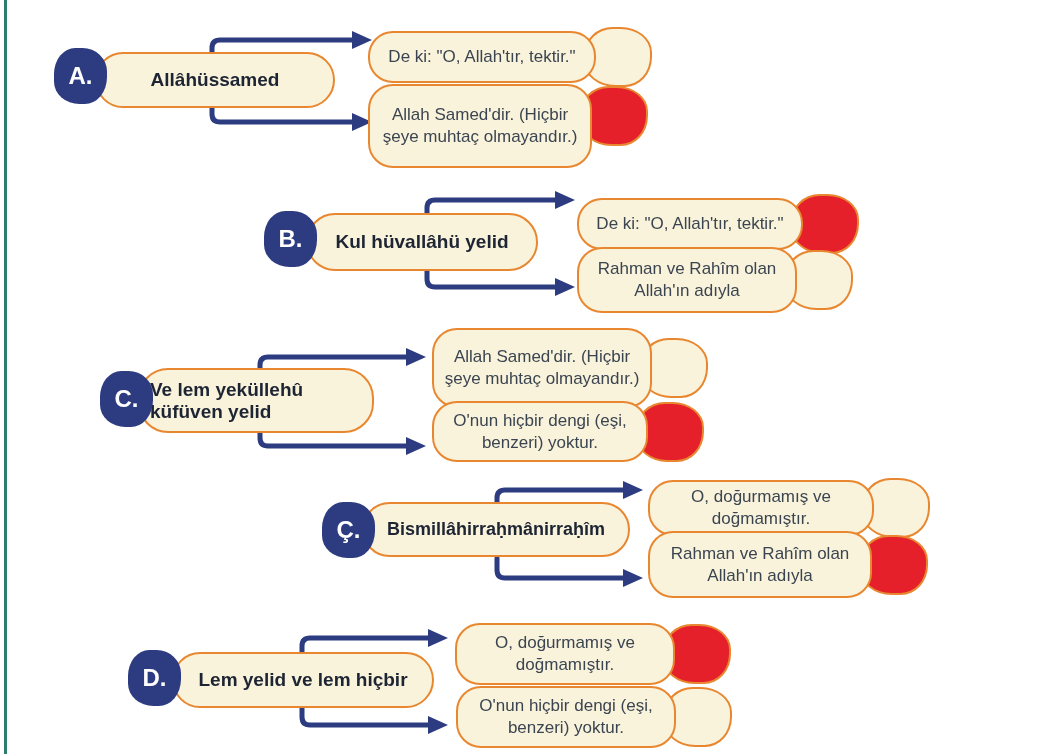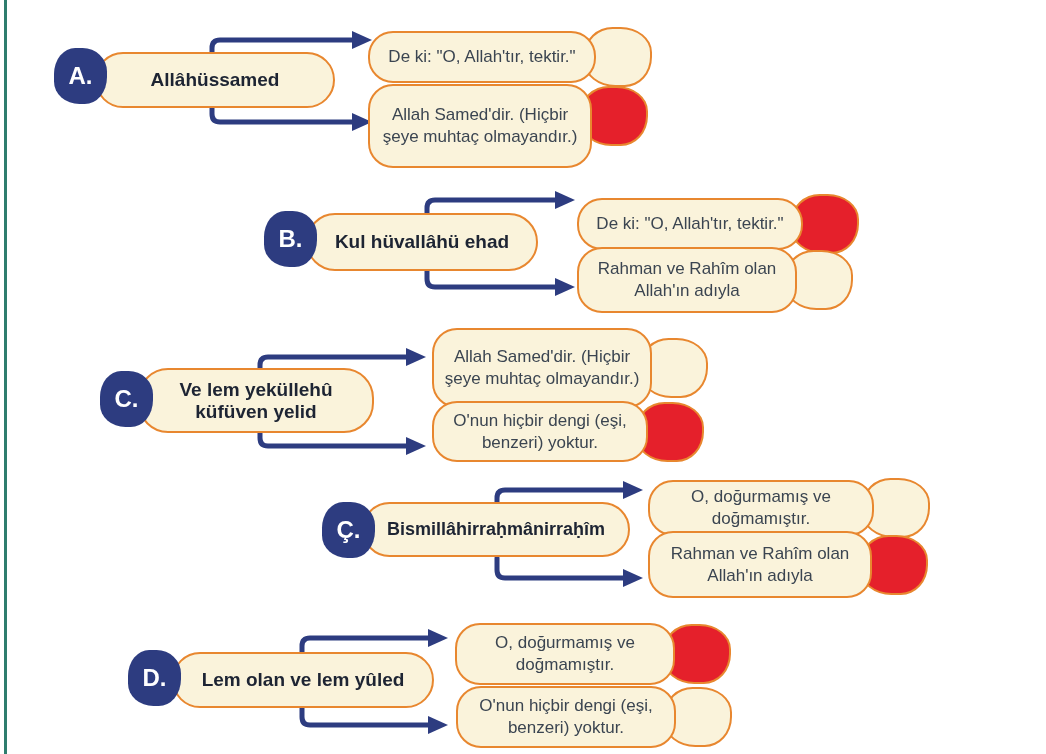--- a/index.html
+++ b/index.html
@@ -16,21 +16,21 @@
     position:absolute;width:53px;height:56px;z-index:3;
     background:var(--c-navy,#2D3C80);color:#fff;
     display:flex;align-items:center;justify-content:center;
     font-weight:bold;font-size:24px;
     border-radius:40% 46% 42% 48% / 46% 42% 48% 40%;
   }
   .term{
     position:absolute;z-index:2;box-sizing:border-box;
     background:var(--c-cream,#FAF3DB);border:2.5px solid var(--c-orange,#E8872F);
     border-radius:30px;padding:0 10px;
-    display:flex;align-items:center;justify-content:center;text-align:center;
+    display:flex;align-items:center;justify-content:center;text-align:left;
     font-weight:bold;font-size:19px;line-height:1.12;color:var(--c-term-text,#1D2433);
   }
   .answer{position:absolute;z-index:2;display:flex;align-items:center;}
   .abox{
     box-sizing:border-box;background:var(--c-cream,#FAF3DB);
     border:2.5px solid var(--c-orange,#E8872F);border-radius:25px;
     display:flex;align-items:center;justify-content:center;text-align:center;
     color:var(--c-answer-text,#3B4551);font-size:17px;line-height:1.28;
     padding:4px 10px;z-index:2;
   }
@@ -108,21 +108,21 @@
   <div class="answer an-a0">
     <div class="abox">De ki: "O, Allah'tır, tektir."</div>
     <div class="blob" data-marked="false"></div>
   </div>
   <div class="answer an-a1">
     <div class="abox">Allah Samed'dir. (Hiçbir şeye muhtaç olmayandır.)</div>
     <div class="blob blob-top" data-marked="true"></div>
   </div>
 
   <div class="label lb-b">B.</div>
-  <div class="term tm-b">Kul hüvallâhü ehad</div>
+  <div class="term tm-b">Kul hüvallâhü yelid</div>
   <div class="answer an-b0">
     <div class="abox">De ki: "O, Allah'tır, tektir."</div>
     <div class="blob" data-marked="true"></div>
   </div>
   <div class="answer an-b1">
     <div class="abox">Rahman ve Rahîm olan Allah'ın adıyla</div>
     <div class="blob" data-marked="false"></div>
   </div>
 
   <div class="label lb-c">C.</div>
@@ -141,21 +141,21 @@
   <div class="answer an-cc0">
     <div class="abox">O, doğurmamış ve doğmamıştır.</div>
     <div class="blob" data-marked="false"></div>
   </div>
   <div class="answer an-cc1">
     <div class="abox">Rahman ve Rahîm olan Allah'ın adıyla</div>
     <div class="blob" data-marked="true"></div>
   </div>
 
   <div class="label lb-d">D.</div>
-  <div class="term tm-d">Lem olan ve lem yûled</div>
+  <div class="term tm-d">Lem yelid ve lem hiçbir</div>
   <div class="answer an-d0">
     <div class="abox">O, doğurmamış ve doğmamıştır.</div>
     <div class="blob" data-marked="true"></div>
   </div>
   <div class="answer an-d1">
     <div class="abox">O'nun hiçbir dengi (eşi, benzeri) yoktur.</div>
     <div class="blob" data-marked="false"></div>
   </div>
 </div>
 

